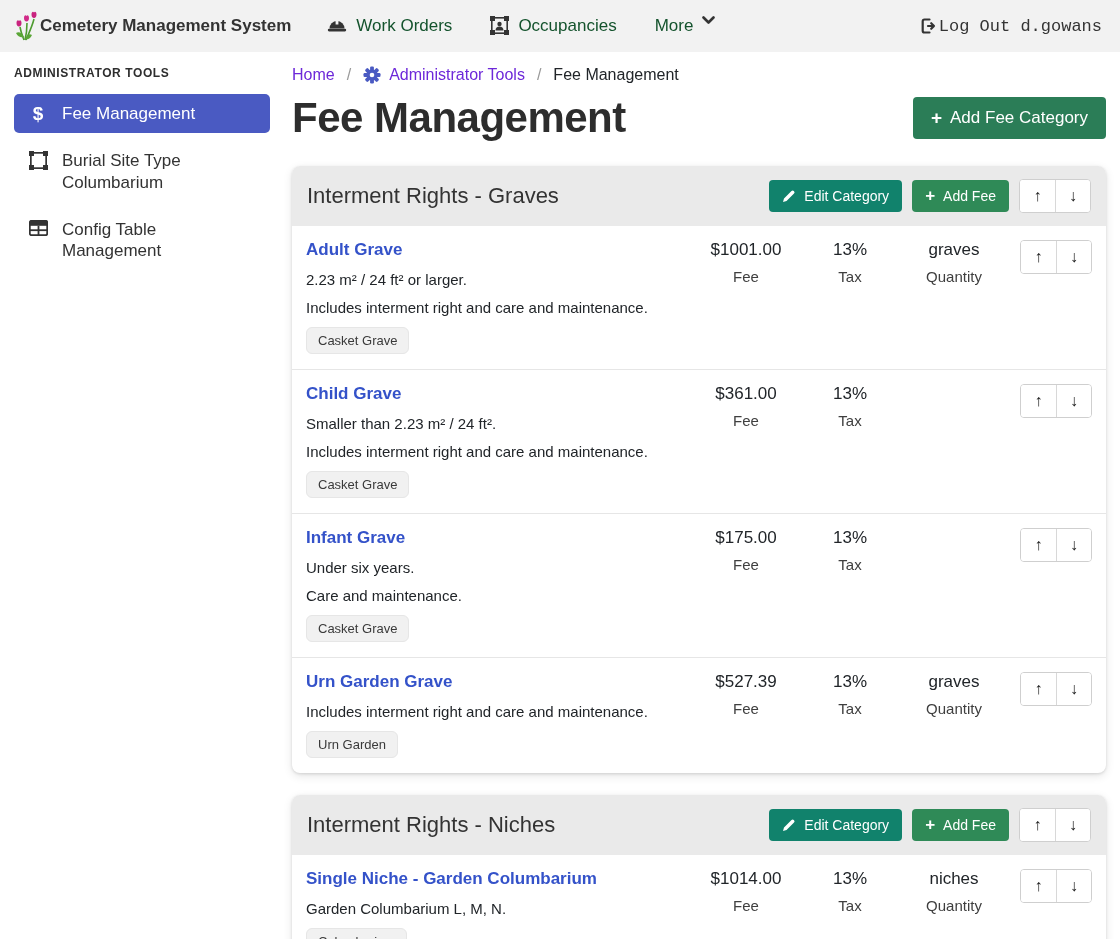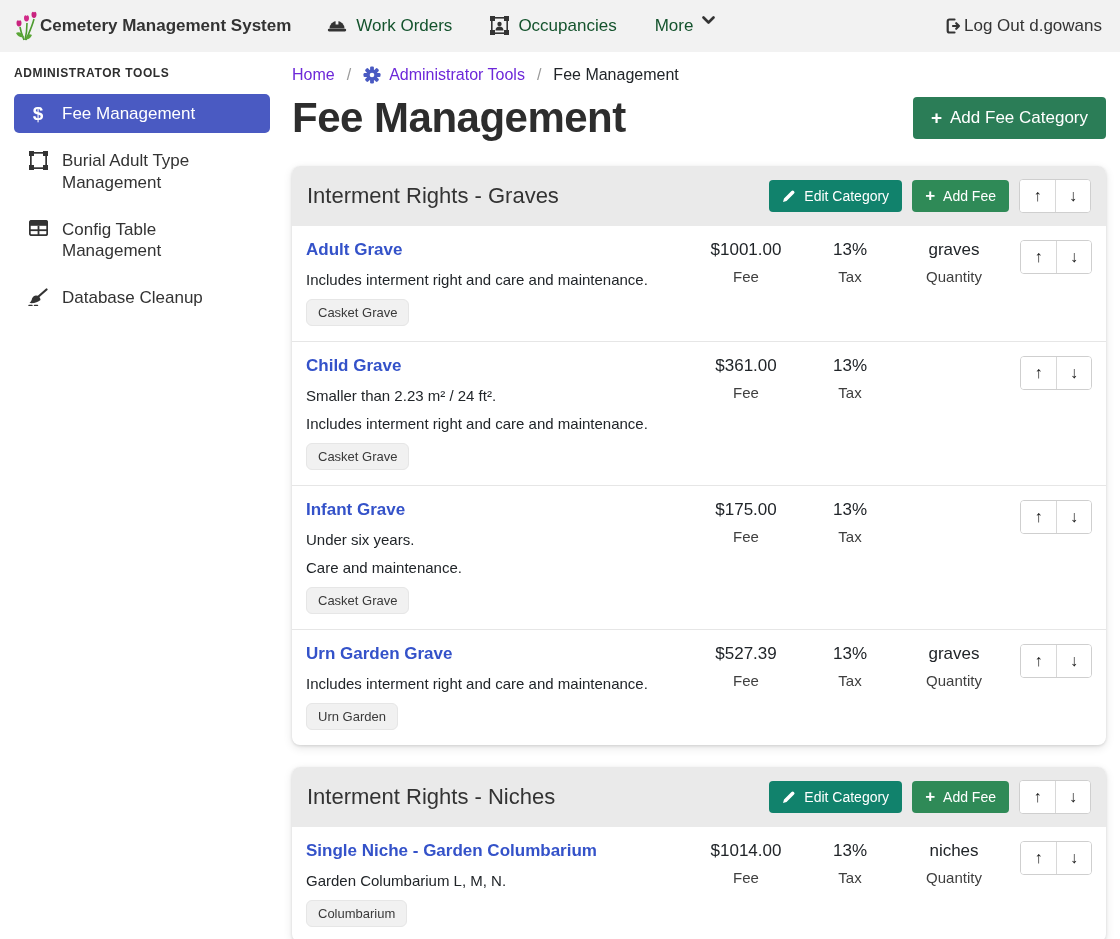--- a/index.html
+++ b/index.html
@@ -18,21 +18,21 @@
     display: flex;
     align-items: center;
     padding: 0 18px 0 14px;
     gap: 14px;
   }
   .brand { display: flex; align-items: center; }
   .brand-title { font-size: 17px; font-weight: 700; color: #333; }
   .nav-items { display: flex; align-items: center; gap: 38px; margin-left: 22px; flex: 1; }
   .nav-item { display: flex; align-items: flex-start; gap: 9px; font-size: 17px; color: #14532d; cursor: pointer; }
   .nav-item svg { flex-shrink: 0; }
-  .nav-right { display: flex; align-items: center; font-size: 17px; color: #343434; cursor: pointer; }
+  .nav-right { display: flex; align-items: center; font-size: 17px; color: #343434; cursor: pointer; font-family: Liberation Mono, monospace; }
   
   .layout { display: flex; align-items: flex-start; }
   .sidebar { width: 282px; flex-shrink: 0; padding: 14px 12px 0 14px; }
   .sidebar-heading { font-size: 12px; font-weight: 700; letter-spacing: 0.6px; color: #2e2e2e; margin-bottom: 14px; }
   .side-item {
     display: flex; align-items: flex-start; gap: 12px;
     padding: 9px 10px 9px 12px; margin-bottom: 8px;
     font-size: 17px; color: #333; border-radius: 5px; cursor: pointer;
   }
   .side-item .side-icon { width: 24px; display: flex; justify-content: center; margin-top: 1px; flex-shrink: 0; }
@@ -167,45 +167,35 @@
               <rect x="14" y="0" width="5" height="5"></rect>
             <rect x="0" y="14" width="5" height="5"></rect>
               <rect x="14" y="14" width="5" height="5"></rect>
             <rect x="5" y="1" width="9" height="1.7"></rect>
               <rect x="5" y="16.3" width="9" height="1.7"></rect>
             <rect x="1" y="5" width="1.7" height="9"></rect>
               <rect x="16.3" y="5" width="1.7" height="9"></rect>
           </g>
         </svg>
       </span>
-      <span class="side-label">Burial Adult Type Management</span>
+      <span class="side-label">Burial Site Type Columbarium</span>
     </div>
 
     <div class="side-item">
       <span class="side-icon">
         <svg width="19" height="16" viewBox="0 0 19 16">
           <rect x="0.8" y="0.8" width="17.4" height="14.4" rx="1.6" fill="none" stroke="#333" stroke-width="1.8"></rect>
           <rect x="0.8" y="0.8" width="17.4" height="5" fill="#333"></rect>
           <path d="M9.5 5.8 V15.2" stroke="#333" stroke-width="1.8"></path>
           <path d="M0.8 10.2 H18.2" stroke="#333" stroke-width="1.8"></path>
         </svg>
       </span>
       <span class="side-label">Config Table Management</span>
     </div>
 
-    <div class="side-item">
-      <span class="side-icon">
-        <svg width="20" height="18" viewBox="0 0 20 18">
-          <path d="M18.5 1.5 L10.5 8.5" stroke="#333" stroke-width="2.2" stroke-linecap="round"></path>
-          <path d="M8 7.5 C10.5 7.5 12.5 9.5 12.5 12 C10 14.5 5.5 15.5 1.5 15 C3 13.5 3.8 12.2 4 10.5 C5 8.5 6.3 7.5 8 7.5 Z" fill="#333"></path>
-          <path d="M1 17.5 L4 17.5 M6.5 17.5 L9.5 17.5" stroke="#333" stroke-width="1.4" stroke-linecap="round"></path>
-        </svg>
-      </span>
-      <span class="side-label">Database Cleanup</span>
-    </div>
   </div>
 
   <div class="main">
 
     <div class="breadcrumb">
       <a href="#">Home</a>
       <span class="crumb-sep">/</span>
       <a href="#">
         <span class="icon">
           <svg width="18" height="18" viewBox="0 0 18 18">
@@ -250,20 +240,21 @@
         </button>
         <div class="arrow-group">
           <button class="arrow-btn">↑</button>
           <button class="arrow-btn">↓</button>
         </div>
       </div>
 
       <div class="fee-row">
         <div class="fee-main">
           <a href="#" class="fee-name">Adult Grave</a>
+          <div class="fee-desc">2.23 m² / 24 ft² or larger.</div>
           <div class="fee-desc">Includes interment right and care and maintenance.</div>
           <div><span class="badge">Casket Grave</span></div>
         </div>
         <div class="fee-col">
           <div class="col-value">$1001.00</div>
           <div class="col-label">Fee</div>
         </div>
         <div class="fee-col">
           <div class="col-value">13%</div>
           <div class="col-label">Tax</div>

